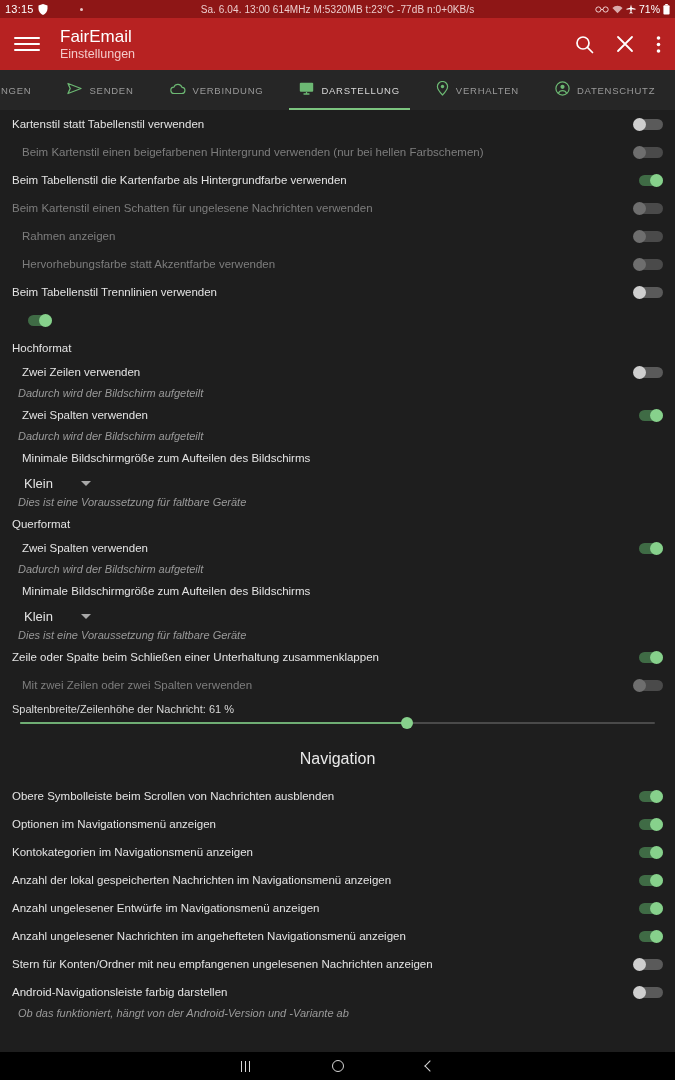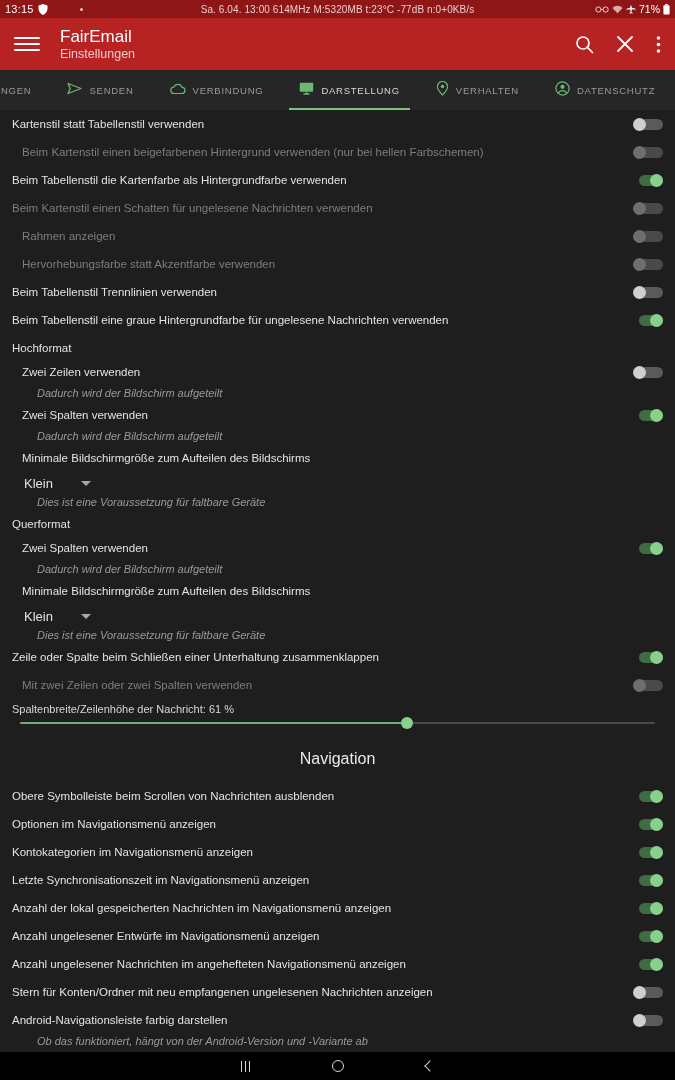--- a/index.html
+++ b/index.html
@@ -68,21 +68,21 @@
     display:flex;align-items:center;
     padding:0 12px;min-height:28px;
   }
   .row .label{
     font-size:11.5px;color:#e3e3e3;flex:1;line-height:14px;
   }
   .row.dim .label{color:#7d7d7d;}
   .row.indent .label{padding-left:10px;}
   .hint{
     font-size:11px;color:#9a9a9a;font-style:italic;
-    padding:0 12px 0 37px;line-height:15px;
+    padding:0 12px 0 18px;line-height:15px;
   }
   .grouphdr{
     font-size:11.5px;color:#e3e3e3;padding:8px 12px 4px 12px;
   }
   .section-title{
     text-align:center;font-size:16px;color:#e9e9e9;
     padding:26px 0 14px 0;
   }
 
   
@@ -304,21 +304,20 @@
       </div>
     </div>
     <div class="row">
       <div class="label">Beim Tabellenstil Trennlinien verwenden</div>
       <div class="switch off">
         <span class="track"></span>
         <span class="knob"></span>
       </div>
     </div>
     <div class="row">
-      <div class="label">Beim Tabellenstil eine graue Hintergrundfarbe für ungelesene Nachrichten verwenden</div>
       <div class="switch on">
         <span class="track"></span>
         <span class="knob"></span>
       </div>
     </div>
     <div class="grouphdr">Hochformat</div>
     <div class="row indent">
       <div class="label">Zwei Zeilen verwenden</div>
       <div class="switch off">
         <span class="track"></span>
@@ -390,27 +389,20 @@
     </div>
     <div class="row">
       <div class="label">Optionen im Navigationsmenü anzeigen</div>
       <div class="switch on">
         <span class="track"></span>
         <span class="knob"></span>
       </div>
     </div>
     <div class="row">
       <div class="label">Kontokategorien im Navigationsmenü anzeigen</div>
-      <div class="switch on">
-        <span class="track"></span>
-        <span class="knob"></span>
-      </div>
-    </div>
-    <div class="row">
-      <div class="label">Letzte Synchronisationszeit im Navigationsmenü anzeigen</div>
       <div class="switch on">
         <span class="track"></span>
         <span class="knob"></span>
       </div>
     </div>
     <div class="row">
       <div class="label">Anzahl der lokal gespeicherten Nachrichten im Navigationsmenü anzeigen</div>
       <div class="switch on">
         <span class="track"></span>
         <span class="knob"></span>

